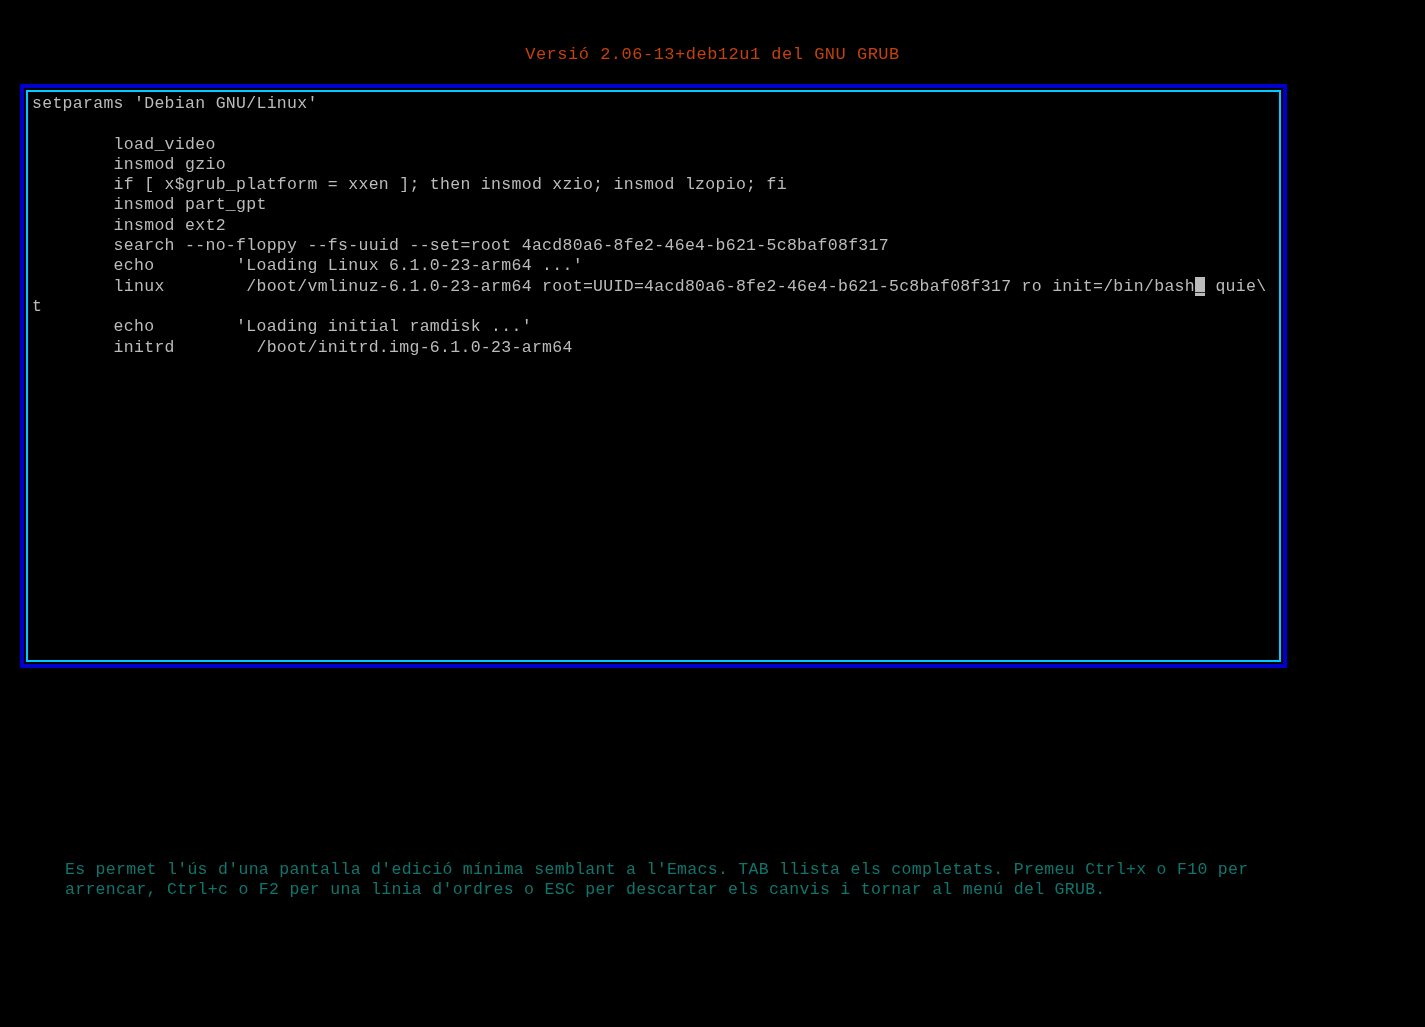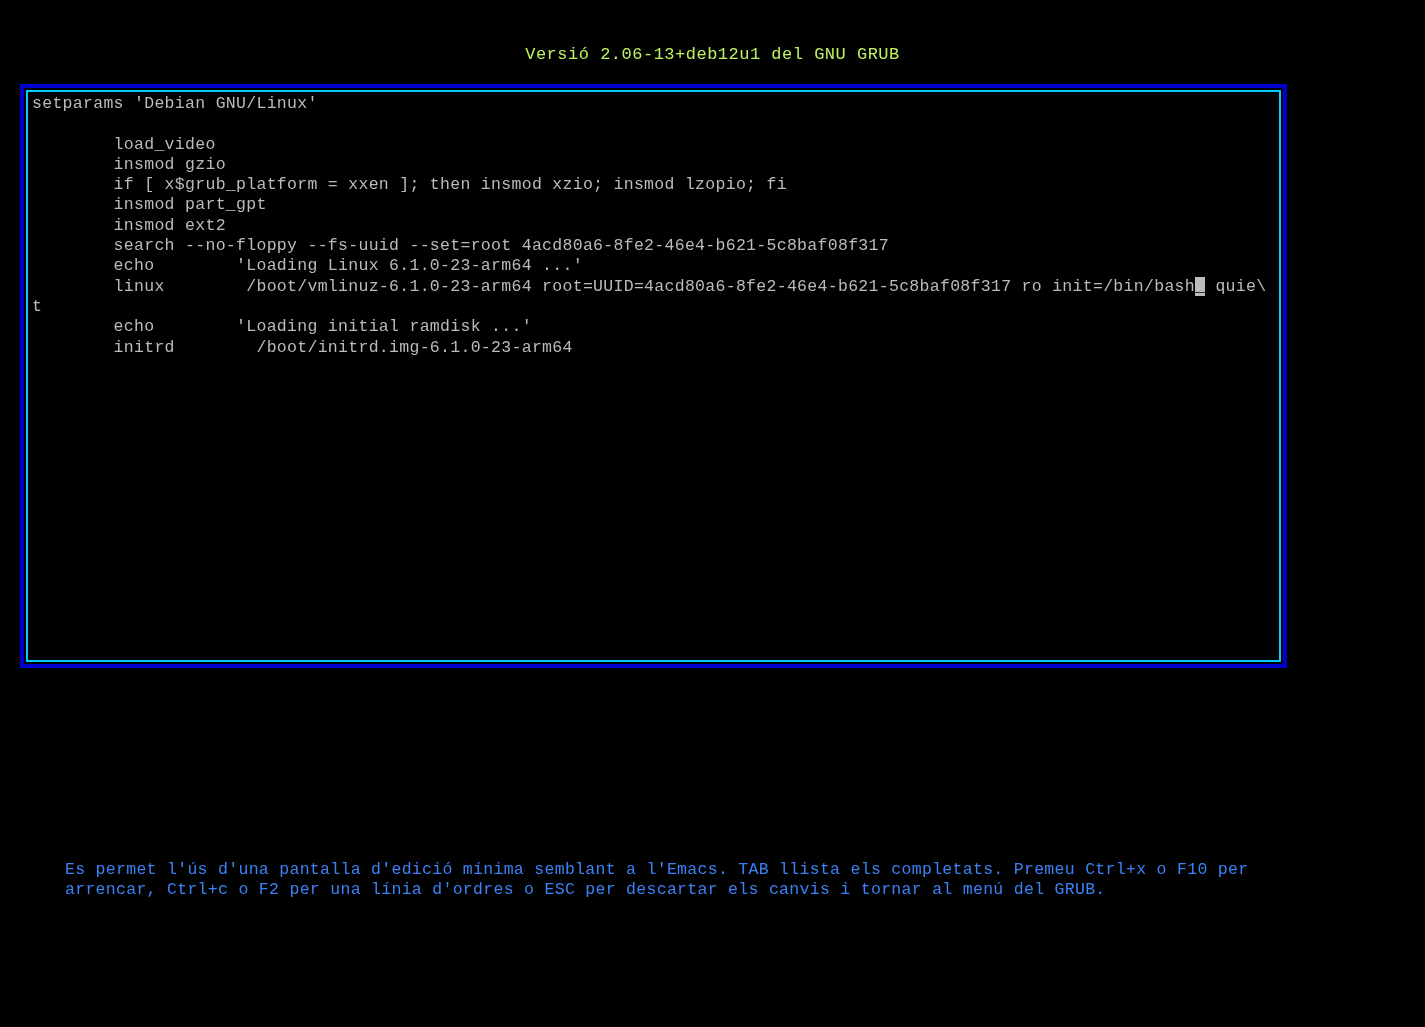--- a/index.html
+++ b/index.html
@@ -14,21 +14,21 @@
       font-family: 'Courier New', monospace;
       font-size: 17px;
       color: #aaaaaa;
       overflow: hidden;
       position: relative;
     }
     .header {
       text-align: center;
       padding-top: 45px;
       padding-bottom: 20px;
-      color: #bef264;
+      color: #c2410c;
       letter-spacing: 0.5px;
     }
     .editor-frame {
       position: absolute;
       left: 20px;
       right: 138px;
       top: 84px;
       height: 584px;
       border: 4px solid #0000cc;
       background-color: #000000;
@@ -52,21 +52,21 @@
     }
     .cursor {
       background-color: #bbbbbb;
       color: #000000;
     }
     .footer {
       position: absolute;
       left: 65px;
       right: 155px;
       top: 860px;
-      color: #3b82f6;
+      color: #0f766e;
       line-height: 20.3px;
       font-size: 16.5px;
       letter-spacing: 0.3px;
     }
   </style>
 </head>
 <body>
 
 <div class="header">
   <span>Versió 2.06-13+deb12u1 del GNU GRUB</span>

